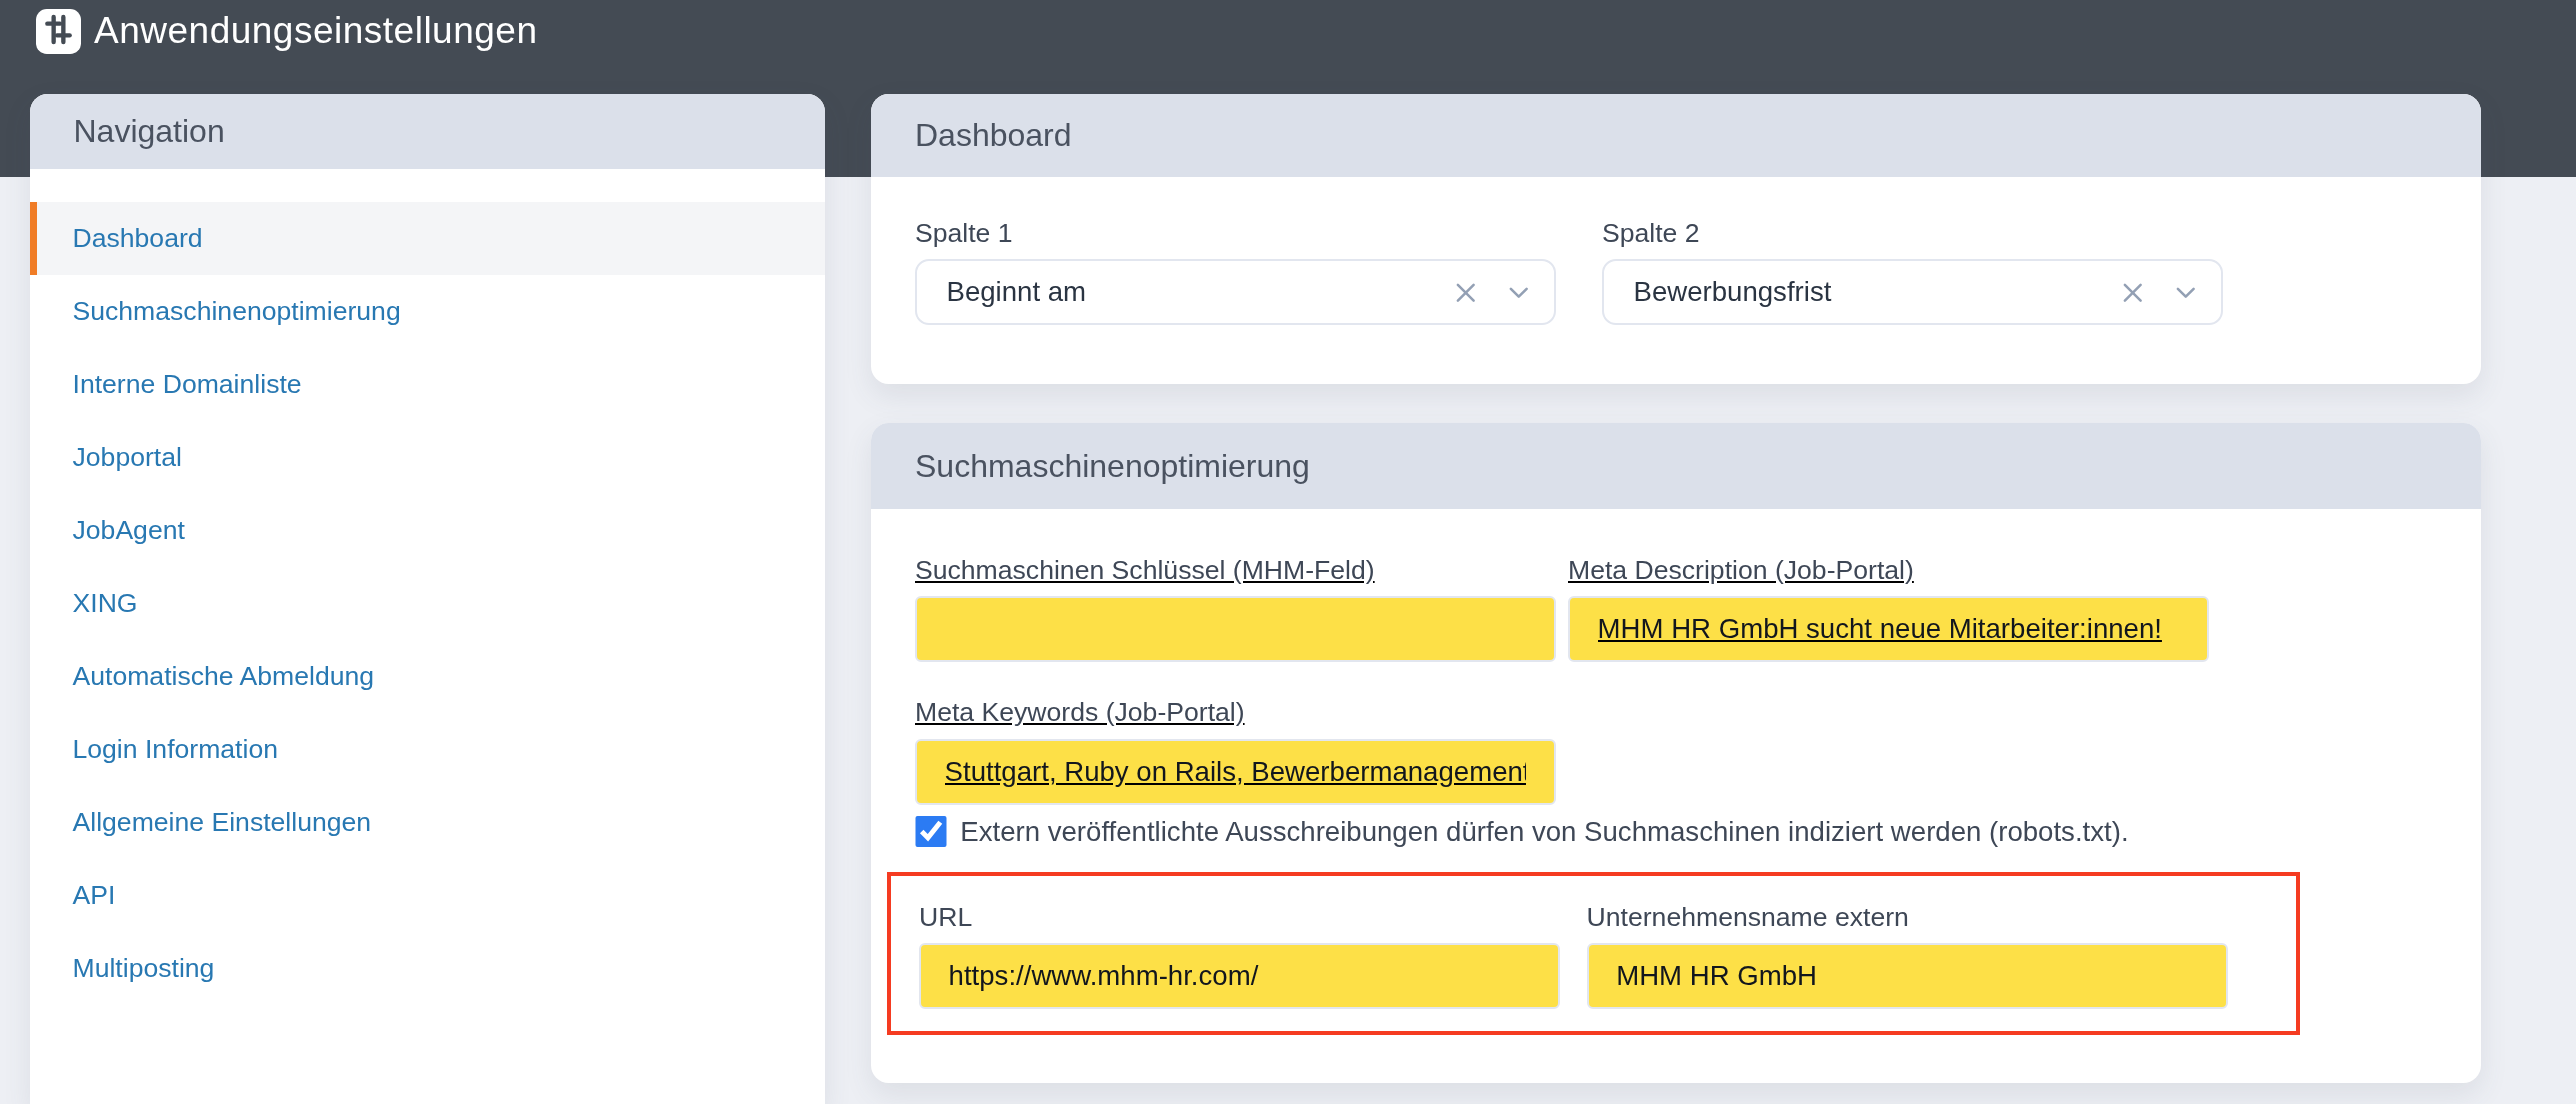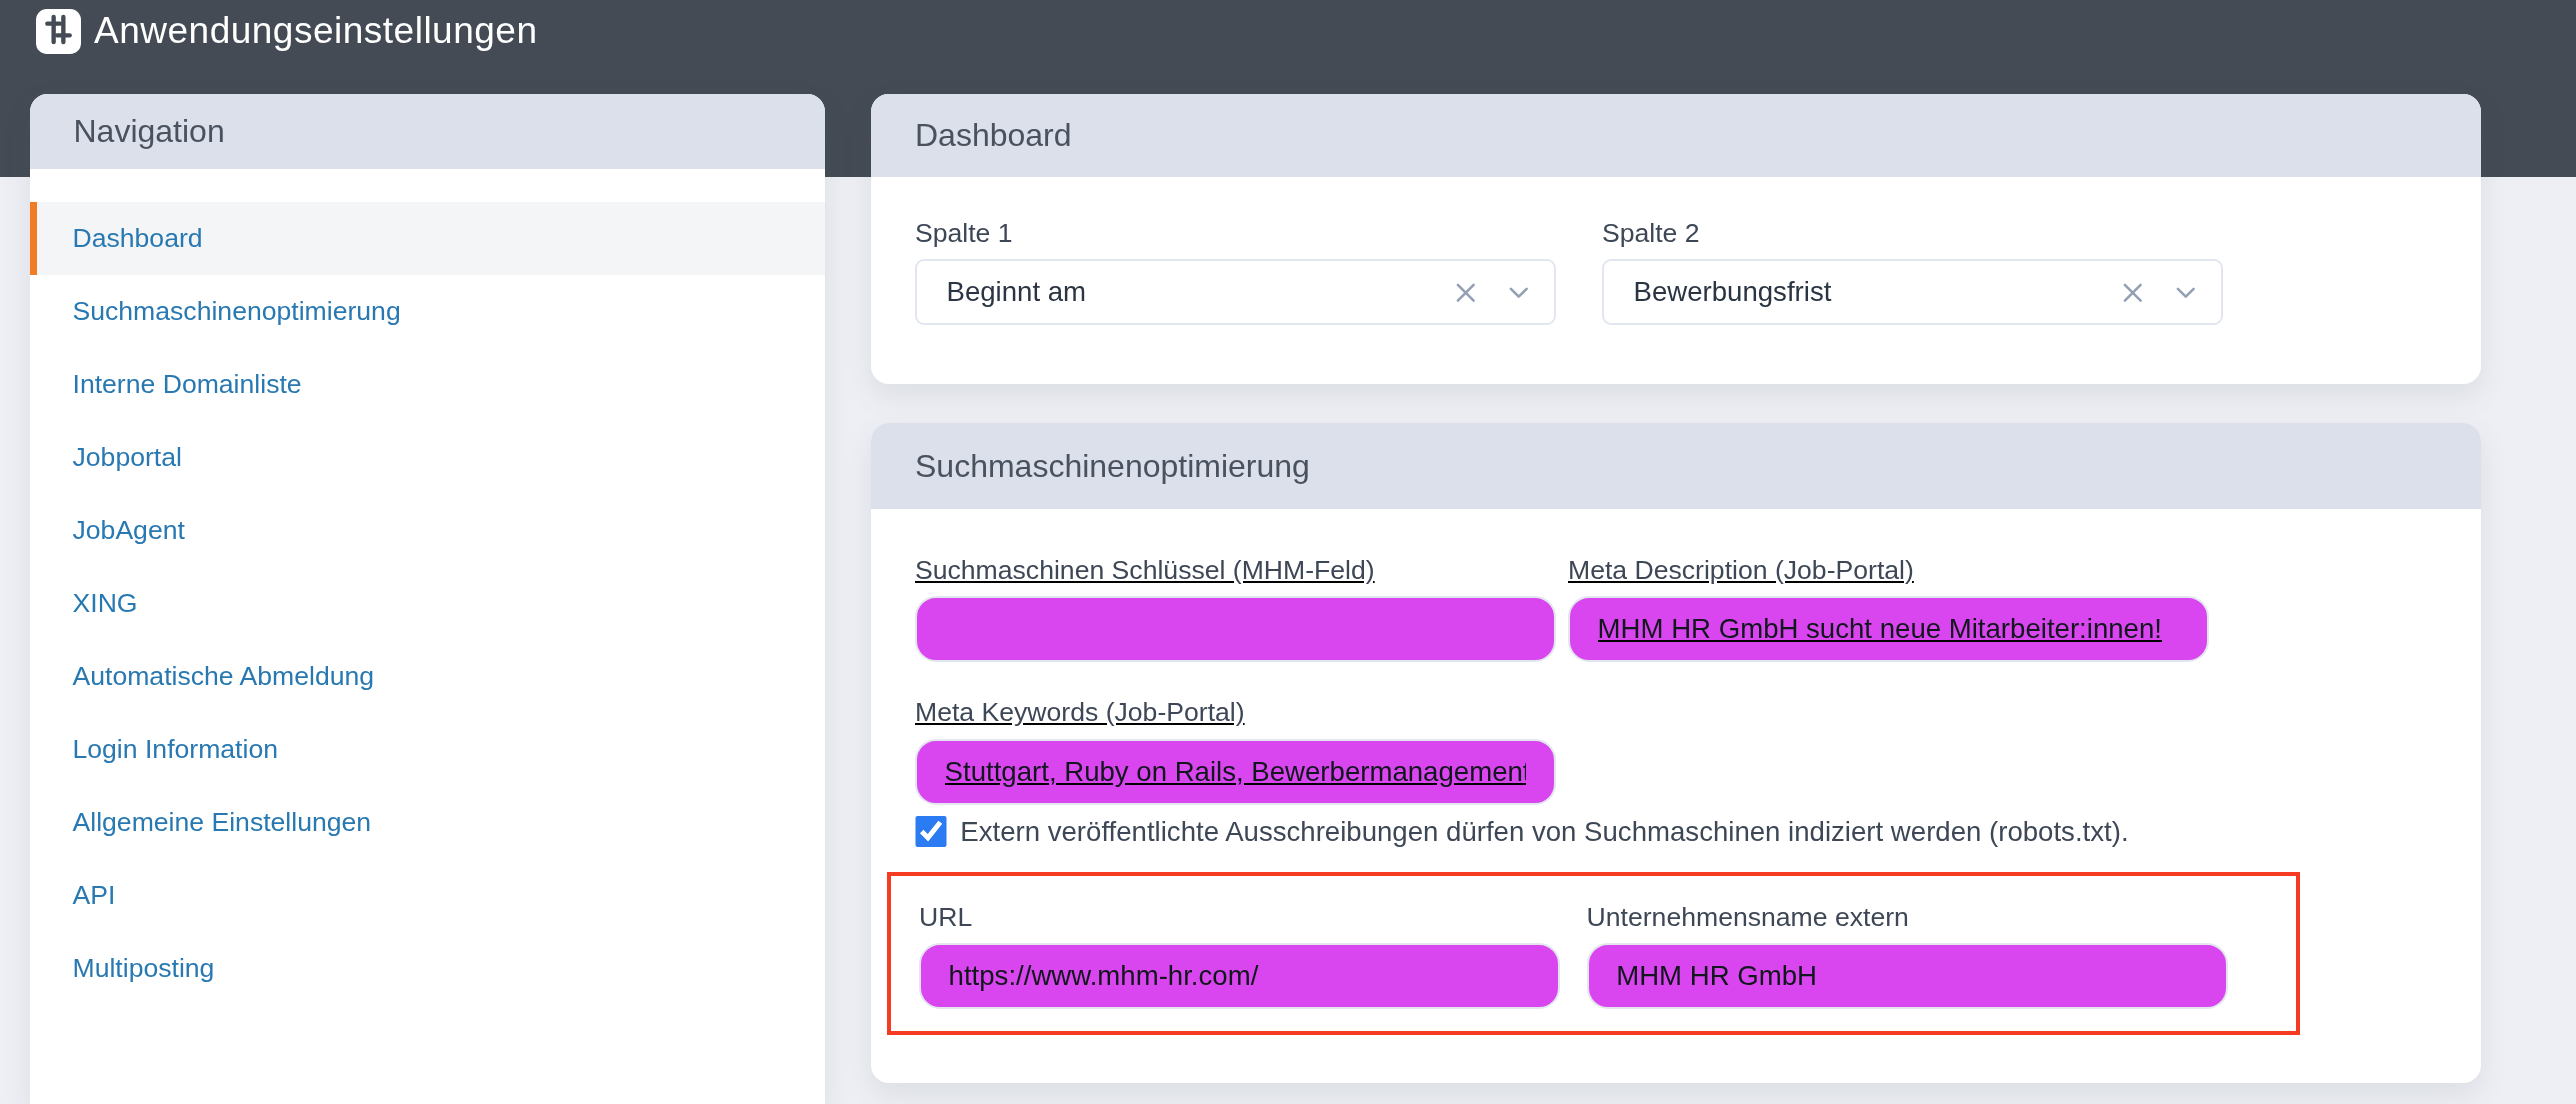--- a/index.html
+++ b/index.html
@@ -72,31 +72,31 @@
     margin-bottom: 9.8px;
   }
   .row { display: flex; }
   .dash-row { gap: 46px; }
   .seo-row { gap: 12px; text-decoration: underline; }
   .red-row { gap: 26.6px; }
   .col-651 { width: 641px; }
   .col-631 { width: 621px; }
   .text-input {
     display: block; width: 100%; height: 66px;
-    border: 2px solid #E2E6EF; border-radius: 21px;
-    background: #d946ef;
+    border: 2px solid #E2E6EF; border-radius: 6px;
+    background: #fde047;
     padding: 0 27.6px;
     font-family: "Liberation Sans", "DejaVu Sans", sans-serif;
     font-size: 27.6px; color: #12161D;
     outline: none;
   }
   .select {
     position: relative;
     width: 100%; height: 66px;
-    border: 2px solid #E2E6EF; border-radius: 9px;
+    border: 2px solid #E2E6EF; border-radius: 14px;
     background: #FFFFFF;
     display: flex; align-items: center;
     padding-left: 29.5px;
     cursor: pointer;
   }
   .select-value { font-size: 27.6px; color: #2A3442; }
   .select-icons {
     position: absolute; right: 19.7px; top: 0; height: 100%;
     display: flex; align-items: center; gap: 21.6px;
   }

